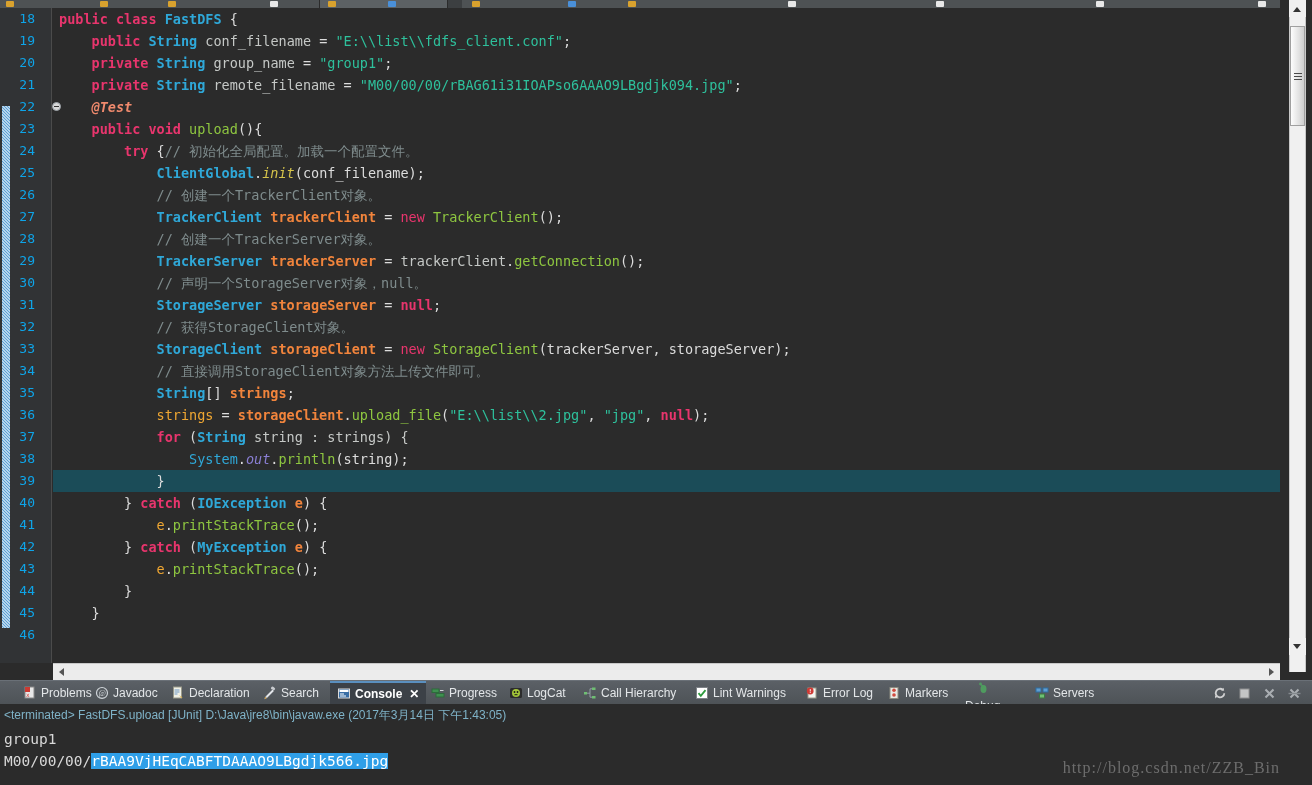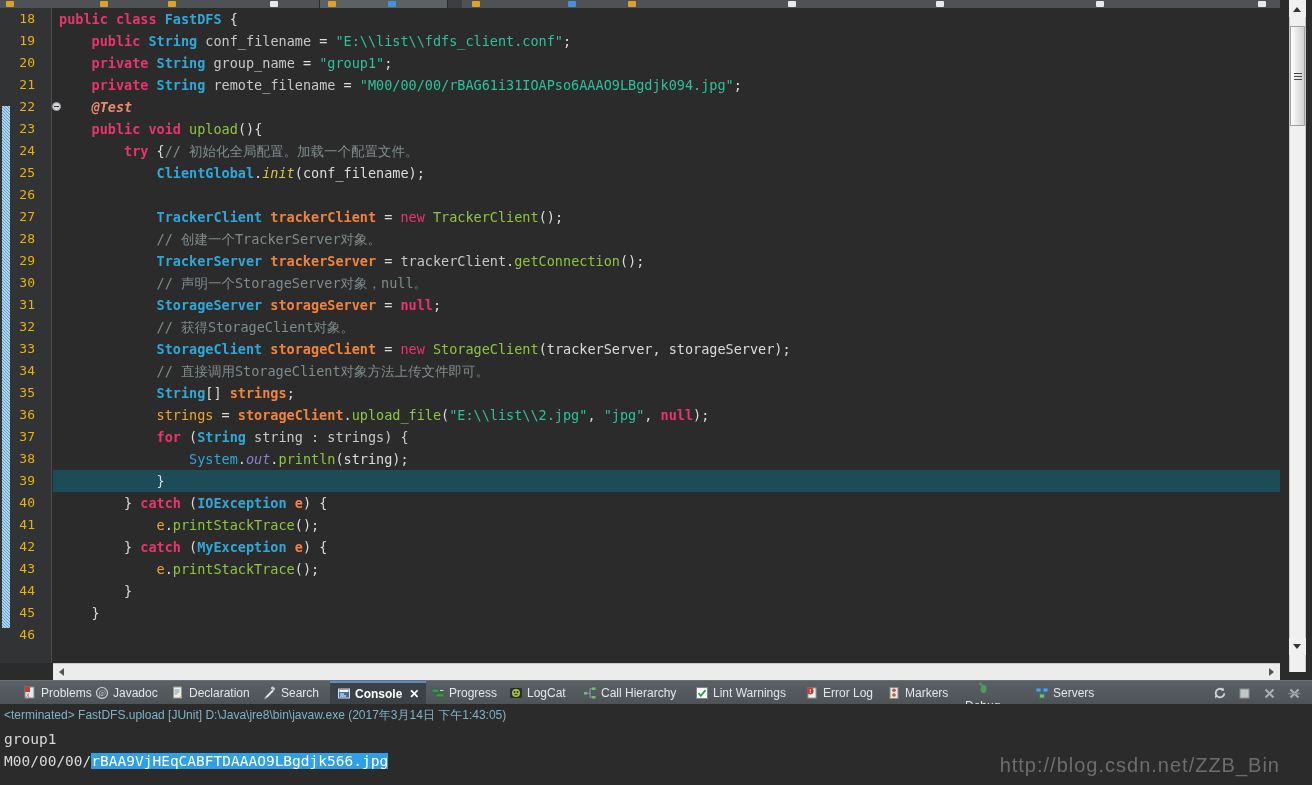--- a/index.html
+++ b/index.html
@@ -46,21 +46,21 @@
       linear-gradient(45deg, rgba(255,255,255,.55) 25%, transparent 25%, transparent 50%, rgba(255,255,255,.55) 50%, rgba(255,255,255,.55) 75%, transparent 75%);
     background-size: 3px 3px;
   }
   .linenums {
     position: absolute; left: 12px; top: 0; width: 40px; height: 655px;
     background: #313335;
     border-right: 1px solid #4b4b4b;
   }
   .ln {
     position: absolute; right: 16px;
-    color: #eab308; font-size: 13px; line-height: 22px; height: 22px;
+    color: #0ea5e9; font-size: 13px; line-height: 22px; height: 22px;
     font-family: "DejaVu Sans Mono", monospace;
     margin-left: 21px;
   }
   .fold {
     position: absolute; left: 40px; width: 9px; height: 9px;
     border: 1px solid #9aa0a6; border-radius: 50%; background: #d8d8d8;
   }
   .fold::after {
     content: ""; position: absolute; left: 1px; top: 3px;
     width: 5px; height: 1px; background: #333;
@@ -189,22 +189,22 @@
   }
   .cout {
     position: absolute; left: 4px; top: 24px;
     font-size: 14.5px; line-height: 22px;
     font-family: "DejaVu Sans Mono", monospace;
     color: #d8d8d8; white-space: pre;
   }
   .sel { background: #2f9fe8; color: #ffffff; }
   .watermark {
     position: absolute; right: 14px; bottom: 8px;
-    color: #6d6d6d; font-size: 20px; letter-spacing: 1px;
-    font-family: Liberation Sans, sans-serif;
+    color: #6d6d6d; font-size: 16px; letter-spacing: 1px;
+    font-family: Liberation Serif, serif;
     text-align: right;
   }
 </style>
 </head>
 <body>
 
 <div id="app">
 
   <div class="tabstrip">
     <div class="tab" style="left:0;width:320px;">
@@ -278,20 +278,21 @@
       <div class="cl pad" style="top:66px">    <span class="kwp">private</span> <span class="type">String</span> <span class="var">remote_filename</span><span class="punc"> = </span><span class="str">"M00/00/00/rBAG61i31IOAPso6AAAO9LBgdjk094.jpg"</span><span class="punc">;</span></div>
 
       <div class="cl pad" style="top:88px">    <span class="anno">@Test</span></div>
 
       <div class="cl pad" style="top:110px">    <span class="kwp">public</span> <span class="kwp">void</span> <span class="mth">upload</span><span class="punc">(){</span></div>
 
       <div class="cl pad" style="top:132px">        <span class="kwp">try</span><span class="punc"> {</span><span class="cmt">// 初始化全局配置。加载一个配置文件。</span></div>
 
       <div class="cl pad" style="top:154px">            <span class="type">ClientGlobal</span><span class="punc">.</span><span class="itl2">init</span><span class="punc">(conf_filename);</span></div>
 
+      <div class="cl pad" style="top:176px">            <span class="cmt">// 创建一个TrackerClient对象。</span></div>
 
       <div class="cl pad" style="top:198px">            <span class="type">TrackerClient</span> <span class="fld">trackerClient</span><span class="punc"> = </span><span class="newk">new</span> <span class="mth">TrackerClient</span><span class="punc">();</span></div>
 
       <div class="cl pad" style="top:220px">            <span class="cmt">// 创建一个TrackerServer对象。</span></div>
 
       <div class="cl pad" style="top:242px">            <span class="type">TrackerServer</span> <span class="fld">trackerServer</span><span class="punc"> = </span><span class="var">trackerClient</span><span class="punc">.</span><span class="mth">getConnection</span><span class="punc">();</span></div>
 
       <div class="cl pad" style="top:264px">            <span class="cmt">// 声明一个StorageServer对象，null。</span></div>
 
       <div class="cl pad" style="top:286px">            <span class="type">StorageServer</span> <span class="fld">storageServer</span><span class="punc"> = </span><span class="nul">null</span><span class="punc">;</span></div>

